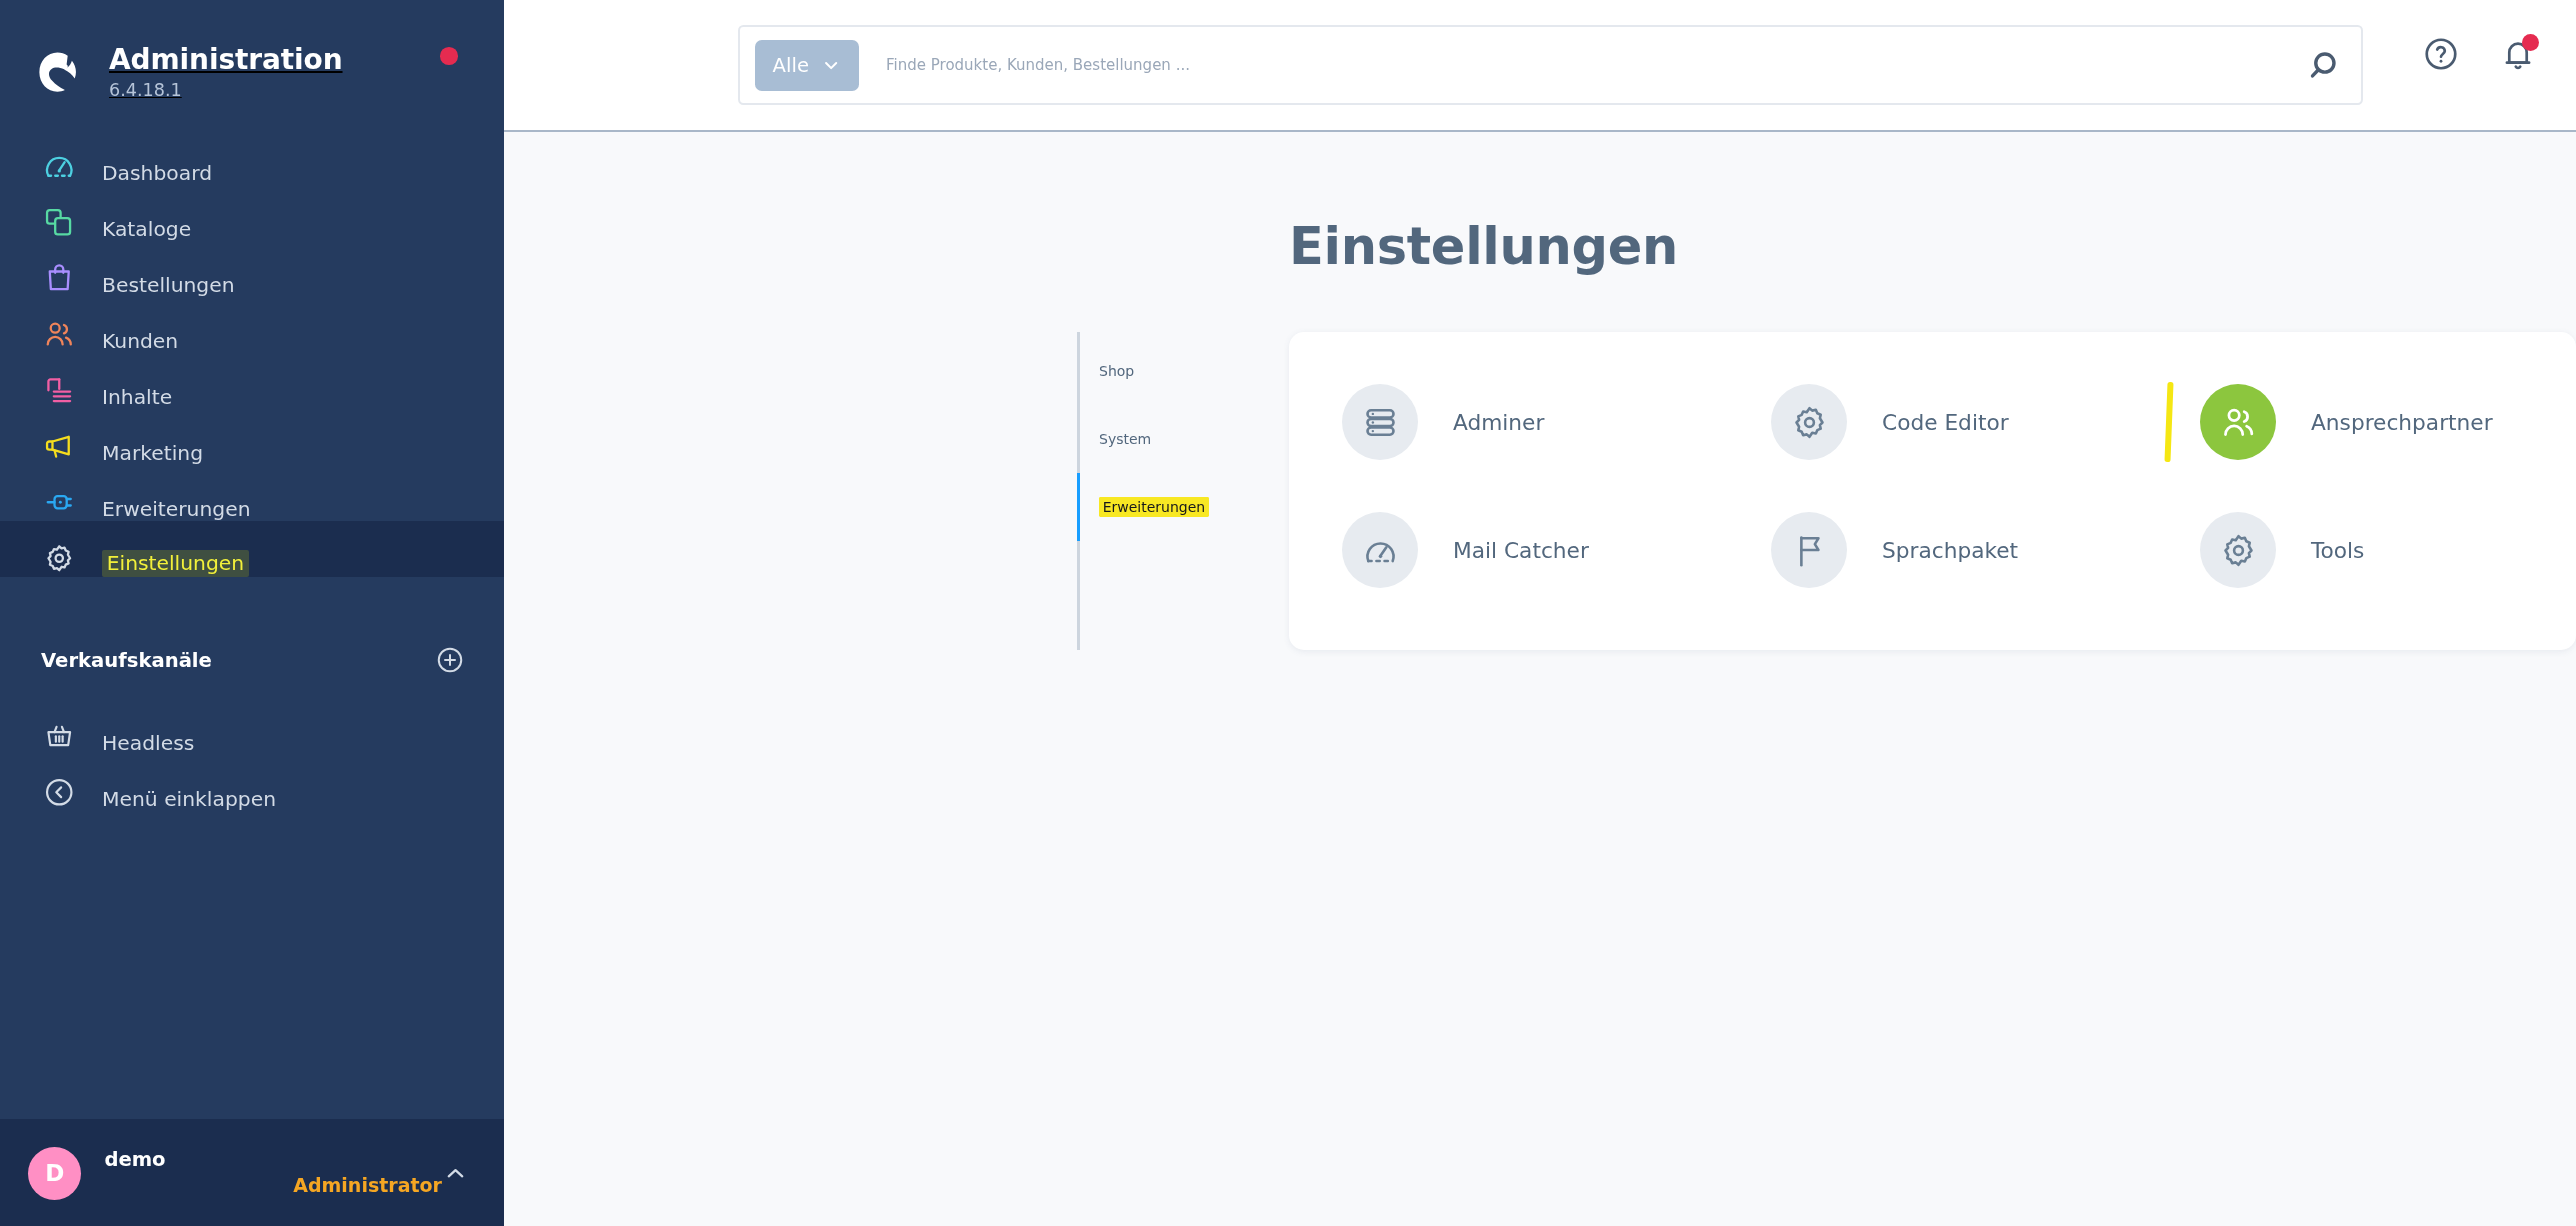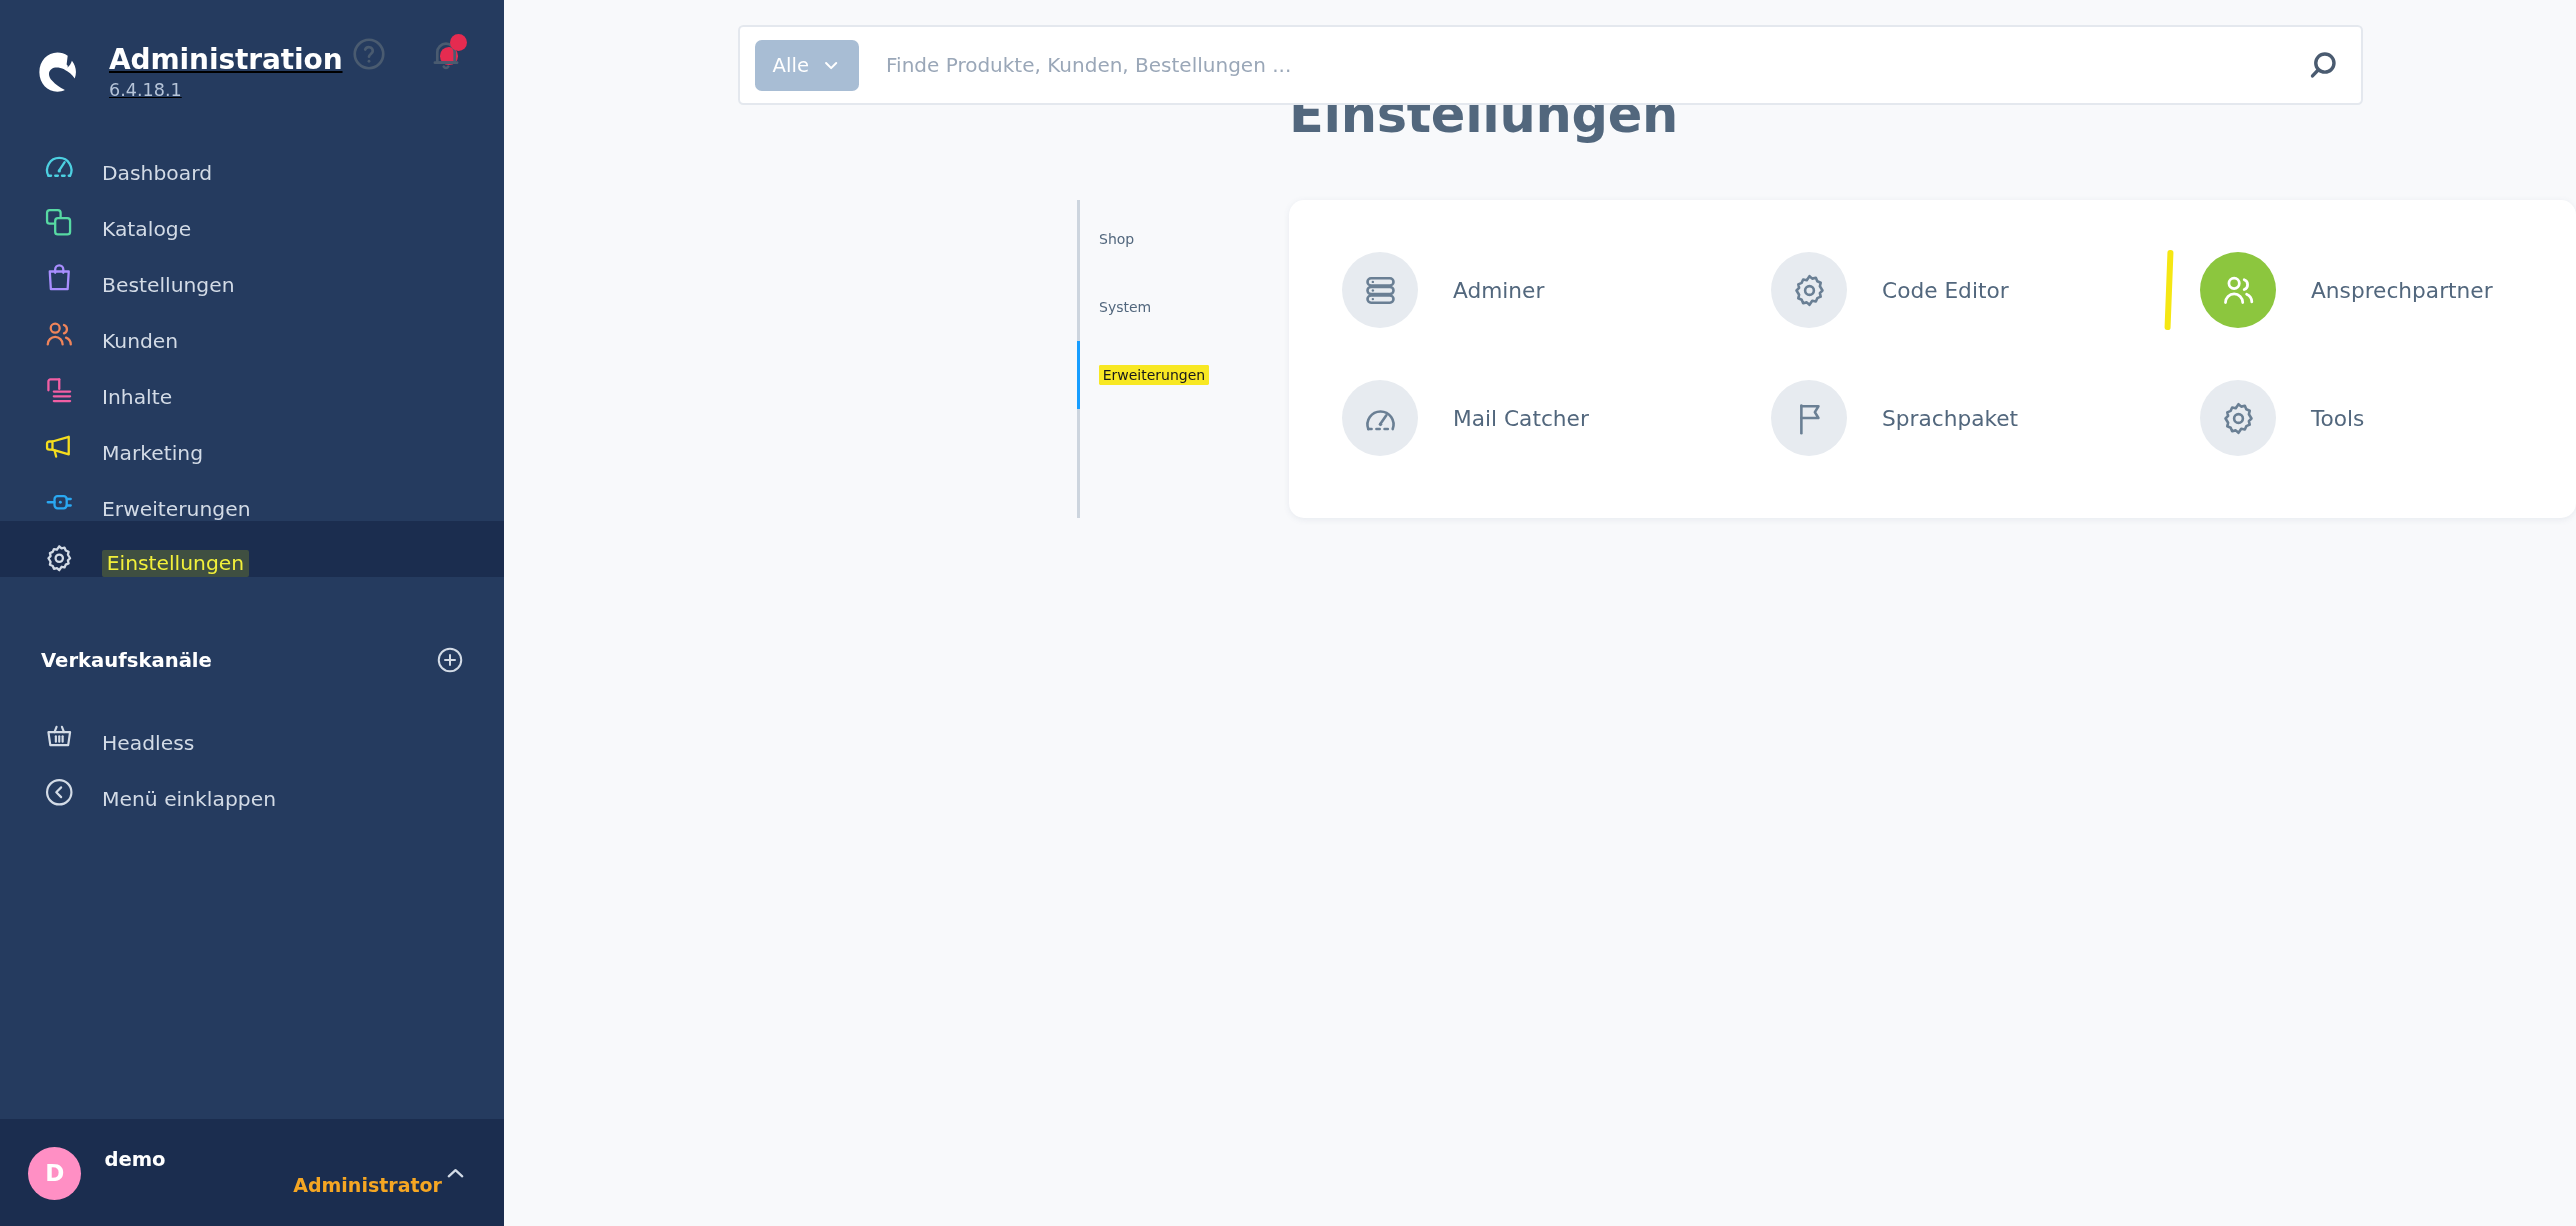--- a/index.html
+++ b/index.html
@@ -130,21 +130,21 @@
     display: flex;
     align-items: center;
     justify-content: center;
   }
   .sb-user-text { margin-left: 23px; flex: 1; }
   .sb-user-name { color: #ffffff; font-size: 19.6px; font-weight: bold; line-height: 1.25; }
   .sb-user-role { color: #f5a623; font-size: 19px; font-weight: bold; line-height: 1.25; margin-top: 2px; text-align: right; }
   .sb-user-chev svg { width: 27px; height: 27px; display: block; }
 
   
-  .main { flex: 1; display: flex; flex-direction: row; min-width: 0; }
+  .main { flex: 1; display: flex; flex-direction: column; min-width: 0; }
 
   .topbar {
     height: 132px;
     background: #ffffff;
     border-bottom: 2px solid #a9b7c8;
     display: flex;
     align-items: center;
     position: relative;
   }
   .search-wrap {
@@ -171,21 +171,21 @@
     gap: 12.2px;
     padding: 0 17.6px;
     cursor: pointer;
   }
   .search-scope-label { color: #ffffff; font-size: 19.6px; }
   .search-scope svg { width: 20.3px; height: 20.3px; display: block; }
   .search-input {
     flex: 1;
     border: none;
     outline: none;
-    font-size: 20px;
+    font-size: 15px;
     color: #4a5b70;
     background: transparent;
     margin-left: 27px;
     font-family: "DejaVu Sans", "Liberation Sans", sans-serif;
   }
   .search-input::placeholder { color: #9aa7b8; }
   .search-go { width: 39px; height: 39px; cursor: pointer; }
   .search-go svg { width: 39px; height: 39px; display: block; }
 
   .top-actions {

